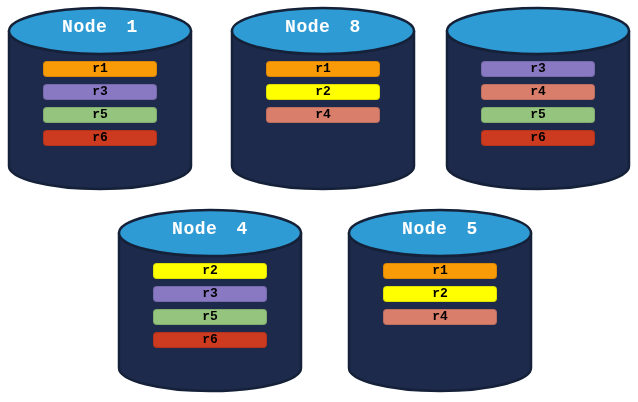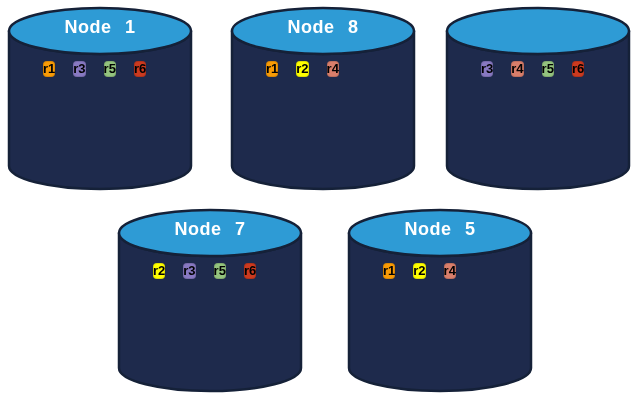--- a/index.html
+++ b/index.html
@@ -1,41 +1,41 @@
 <!DOCTYPE html>
 <html style="--background: #FFFFFF; --body-color: #1E2A4C; --top-color: #2E9BD5; --outline-color: #152138; --title-color: #FFFFFF; --label-color: #000000;"><head>
 <meta charset="utf-8">
 <style>
   html, body { margin: 0; padding: 0; }
   .canvas {
     position: relative;
     width: 638px;
     height: 402px;
     background: var(--background, #FFFFFF);
-    font-family: Liberation Sans, sans-serif;
+    font-family: Liberation Mono, monospace;
     overflow: hidden;
   }
   .node { position: absolute; width: 188px; height: 186px; }
   .node-1 { left: 6px;   top: 6px; }
   .node-2 { left: 229px; top: 6px; }
   .node-3 { left: 444px; top: 6px; }
   .node-4 { left: 116px; top: 208px; }
   .node-5 { left: 346px; top: 208px; }
   .node svg { position: absolute; left: 0; top: 0; }
   .node-title {
     position: absolute; left: 0; top: 11px; width: 100%;
     text-align: center;
     font-size: 18px; font-weight: bold;
     color: var(--title-color, #FFFFFF);
     word-spacing: 8px; letter-spacing: 0.5px;
     user-select: none;
   }
   .bars {
     position: absolute; left: 37px; top: 55px; width: 114px;
-    display: flex; flex-direction: row; gap: 18px;
+    display: flex; flex-direction: column; gap: 7px;
   }
   .bar {
     height: 16px; line-height: 16px;
     border-radius: 4px;
     text-align: center;
     font-size: 13px; font-weight: bold;
     color: var(--label-color, #000000);
     box-shadow: inset 0 0 0 1px rgba(0,0,0,0.12);
   }
 </style>
@@ -82,21 +82,21 @@
       <div class="bar" style="background: rgb(148, 196, 126);">r5</div>
       <div class="bar" style="background: rgb(204, 58, 31);">r6</div>
     </div>
   </div>
 
   <div class="node node-4">
     <svg width="188" height="186" viewBox="0 0 188 186">
       <path d="M3 25 V160 A91 23 0 0 0 185 160 V25 A91 23 0 0 1 3 25 Z" stroke-width="2.5" stroke-linejoin="round" fill="#1E2A4C" stroke="#152138"></path>
       <ellipse cx="94" cy="25" rx="91" ry="23" stroke-width="2.5" fill="#2E9BD5" stroke="#152138"></ellipse>
     </svg>
-    <div class="node-title">Node 7</div>
+    <div class="node-title">Node 4</div>
     <div class="bars">
       <div class="bar" style="background: rgb(255, 255, 0);">r2</div>
       <div class="bar" style="background: rgb(136, 121, 194);">r3</div>
       <div class="bar" style="background: rgb(148, 196, 126);">r5</div>
       <div class="bar" style="background: rgb(204, 58, 31);">r6</div>
     </div>
   </div>
 
   <div class="node node-5">
     <svg width="188" height="186" viewBox="0 0 188 186">

